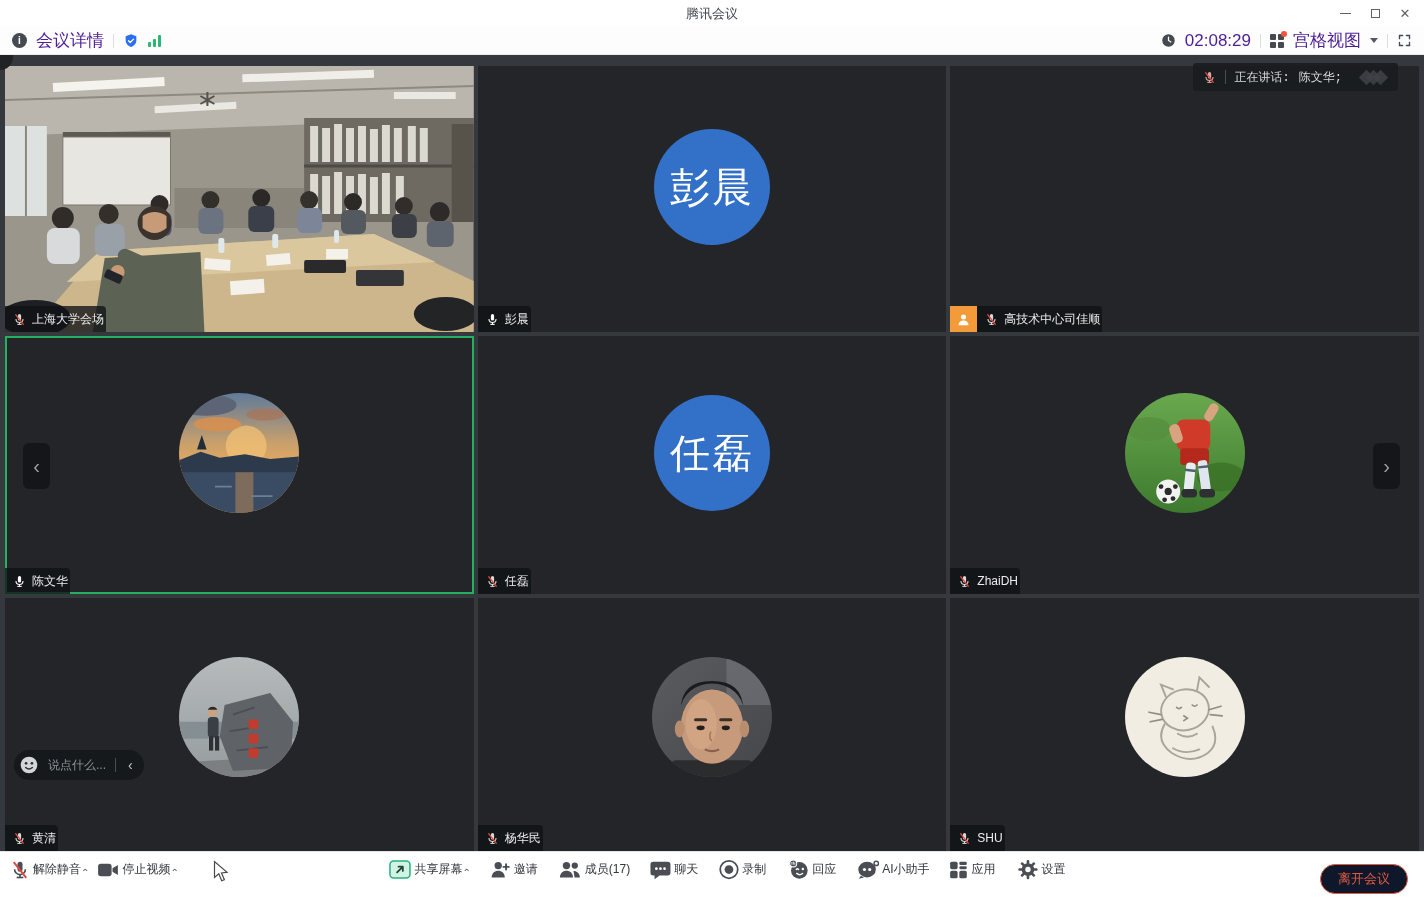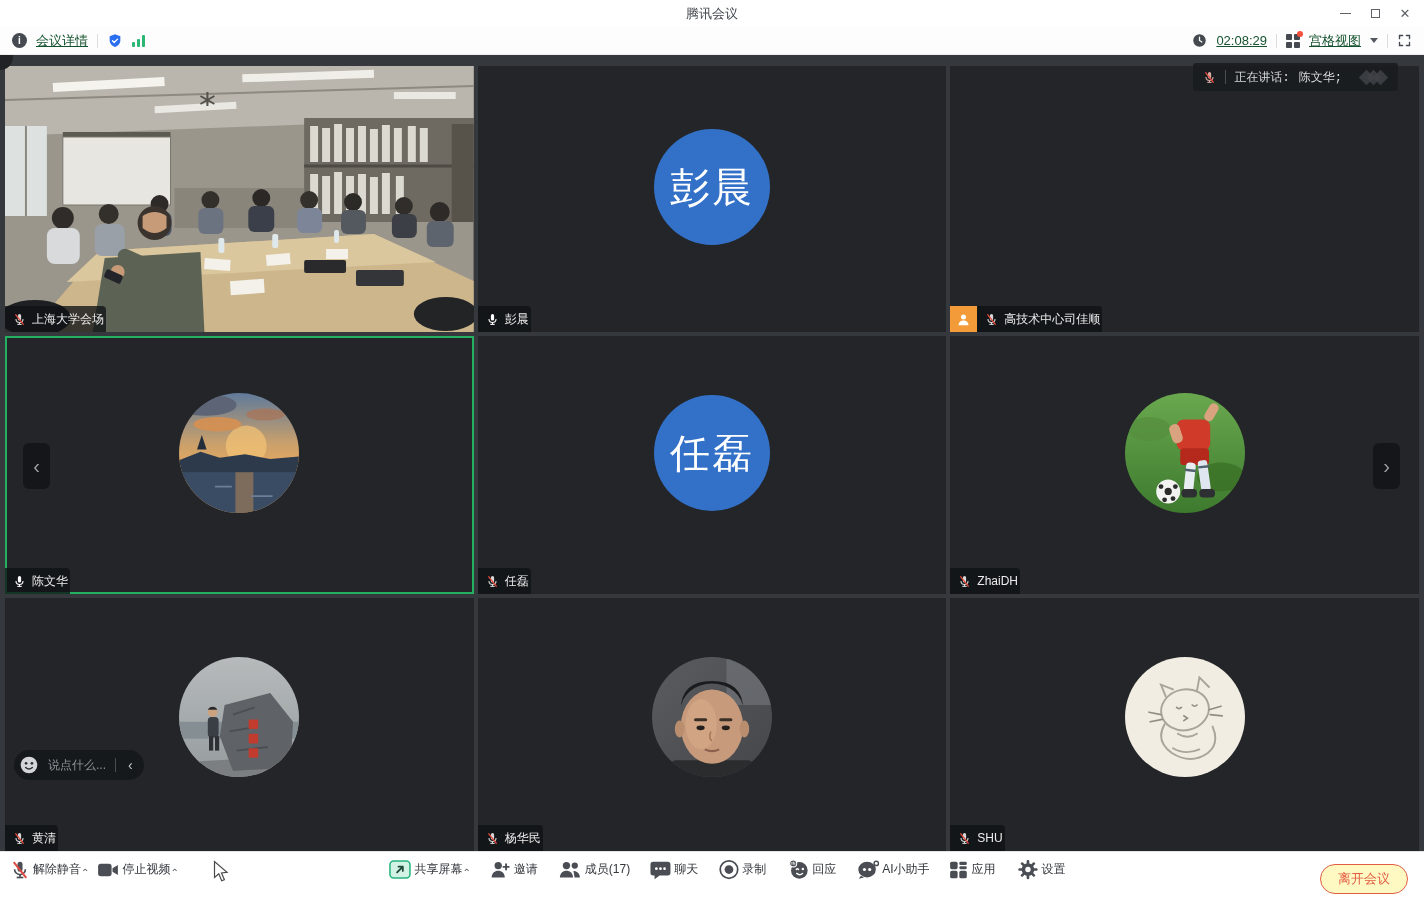--- a/index.html
+++ b/index.html
@@ -11,21 +11,21 @@
   .title { font-size:13px; color:#41464d; }
   .win-controls { position:absolute; right:4px; top:0; height:27px; display:flex; }
   .win-btn { width:30px; height:27px; display:flex; align-items:center; justify-content:center; color:#5f6368; }
   .glyph-min { width:11px; height:1.5px; background:#5f6368; }
   .glyph-max { width:9px; height:9px; border:1.5px solid #5f6368; }
   .glyph-close { font-size:13px; line-height:1; }
 
   
   .menubar { position:absolute; top:27px; left:0; right:0; height:28px; background:#fdfdfe; border-bottom:1px solid #ececec; display:flex; align-items:center; justify-content:space-between; padding:0 12px; z-index:20; }
   .mb-left,.mb-right { display:flex; align-items:center; gap:9px; }
-  .mb-text { font-size:13px; color:#14532d;text-decoration:underline; }
+  .mb-text { font-size:17px; color:#4c1d95; }
   .v-div { width:1px; height:14px; background:#ddd; }
   .info-icon { width:15px; height:15px; border-radius:50%; background:#454a51; color:#fff; font-size:10px; font-weight:bold; display:flex; align-items:center; justify-content:center; }
   .signal { display:flex; align-items:flex-end; gap:2px; height:12px; }
   .signal span { width:3px; background:#2bb673; border-radius:1px; }
   .grid-icon { position:relative; width:14px; height:14px; }
   .grid-icon i { position:absolute; width:6px; height:6px; background:#454a51; border-radius:1px; }
   .grid-icon i:nth-child(1){left:0;top:0;} .grid-icon i:nth-child(2){right:0;top:0;}
   .grid-icon i:nth-child(3){left:0;bottom:0;} .grid-icon i:nth-child(4){right:0;bottom:0;}
   .grid-dot { position:absolute; right:-3px; top:-3px; width:6px; height:6px; border-radius:50%; background:#f5503c; z-index:2; }
   .caret-down { width:0; height:0; border-left:4px solid transparent; border-right:4px solid transparent; border-top:5px solid #555a61; }
@@ -65,21 +65,21 @@
 
   
   .bottombar { position:absolute; left:0; right:0; top:851px; height:56px; background:#fff; border-top:1px solid #e4e4e4; z-index:20; }
   .left-tools { position:absolute; left:10px; top:6px; display:flex; gap:8px; }
   .center-tools { position:absolute; left:50%; transform:translateX(-50%); margin-left:16px; top:6px; display:flex; gap:19px; }
   .tool { display:flex; align-items:center; gap:3px; min-width:50px; cursor:default; }
   .tool-icon { height:23px; display:flex; align-items:center; justify-content:center; }
   .tool-label { font-size:12px; color:#33363b; white-space:nowrap; }
   .tool-group { display:flex; align-items:flex-start; }
   .tool-caret { margin:9px 0 0 0; color:#55585e; font-size:10px; }
-  .leave-btn { position:absolute; right:16px; top:12px; height:30px; padding:0 17px; border:1px solid #e25c43; border-radius:16px; color:#e25c43; font-size:13px; background:#fef9c3; display:flex; align-items:center; }
+  .leave-btn { position:absolute; right:16px; top:12px; height:30px; padding:0 17px; border:1px solid #e25c43; border-radius:16px; color:#e25c43; font-size:13px; background:#0f172a; display:flex; align-items:center; }
 
   .cursor { position:absolute; left:213px; top:860px; z-index:50; }
 </style>
 </head>
 <body>
 
 <div class="page">
 
   <div class="titlebar">
     <span class="title">腾讯会议</span>

